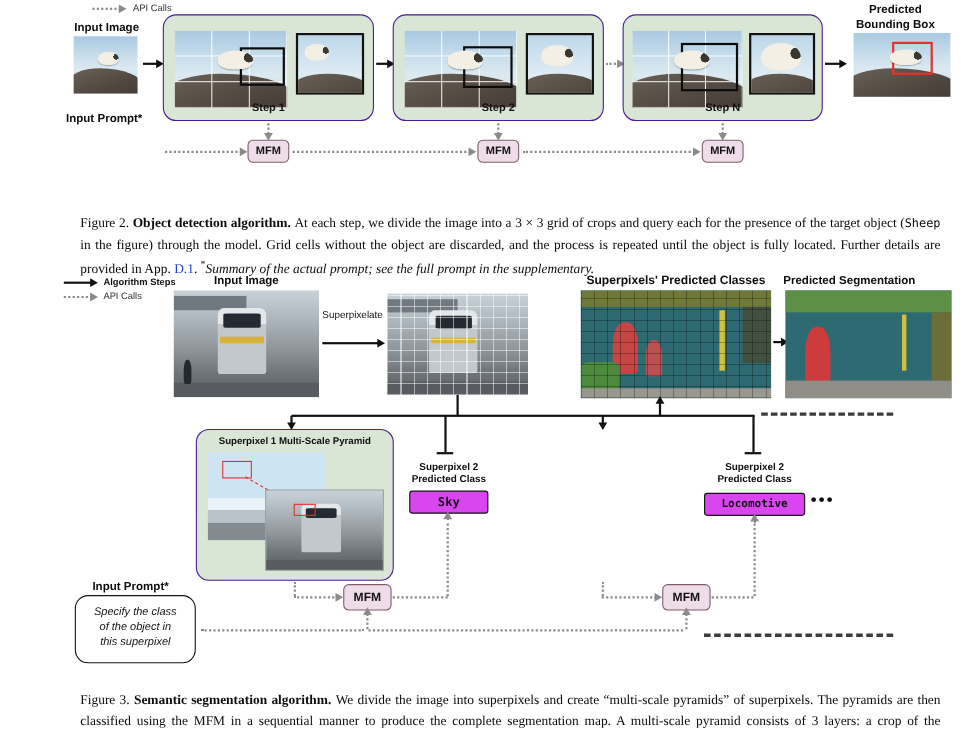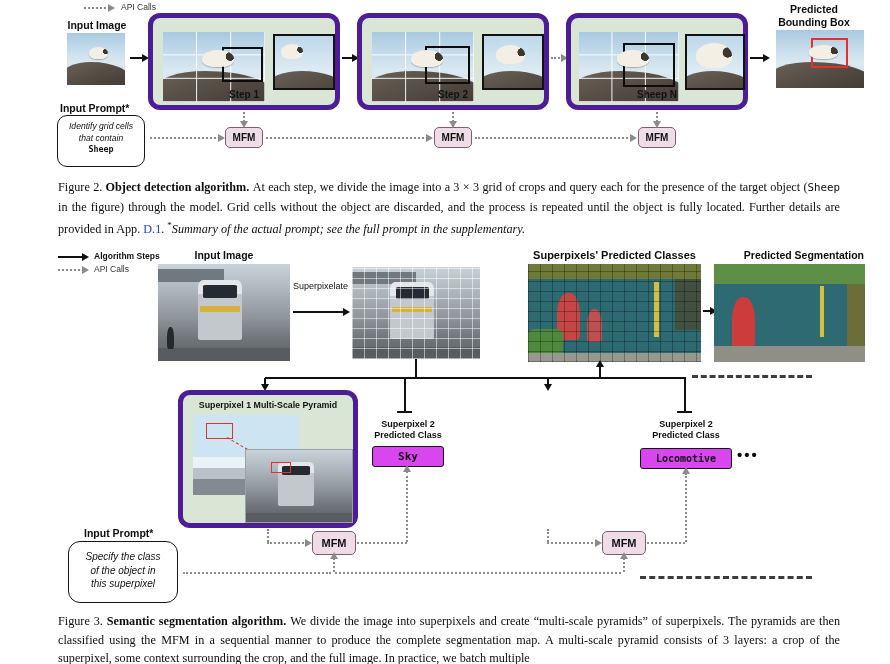--- a/index.html
+++ b/index.html
@@ -35,21 +35,21 @@
                                  repeating-linear-gradient(90deg, rgba(255,255,255,.5) 0 1px, transparent 1px 12px); }
   .mesh-dark  { background-image:repeating-linear-gradient(0deg, rgba(0,0,0,.28) 0 1px, transparent 1px 10px),
                                  repeating-linear-gradient(90deg, rgba(0,0,0,.28) 0 1px, transparent 1px 12px); }
 
   .sel { position:absolute; border:2px solid #0c0c0c; }
   .red-rect { position:absolute; border:2px solid #e8302a; }
   .red-rect-thin { position:absolute; border:1.4px solid #e8302a; }
   .red-dash-line { position:absolute; border-top:1.4px dashed #e03030; transform-origin:left center; }
 
   
-  .gbox { position:absolute; background:#d9e5d5; border:5px solid #4c1d95; border-radius:12px; }
+  .gbox { position:absolute; background:#d9e5d5; border:1px solid #4c1d95; border-radius:12px; }
   .step-label { position:absolute; left:0; right:0; bottom:5px; text-align:center; font-weight:700; font-size:10px; }
   .gtitle { position:absolute; left:0; right:0; top:5px; text-align:center; font-weight:700; font-size:8.8px; }
   .mfm { position:absolute; background:#eedde6; border:1.3px solid #7e5d6e; border-radius:5px;
          display:flex; align-items:center; justify-content:center; font-weight:700; }
   .prompt { position:absolute; background:#fff; border:1.6px solid #141414; border-radius:10px;
             text-align:center; font-style:italic; }
   .pbold { font-weight:700; font-style:normal; font-family:"DejaVu Sans Mono", monospace; }
   .class-box { position:absolute; background:#d946ef; border:1.7px solid #121212; border-radius:3px;
                display:flex; align-items:center; justify-content:center;
                font-family:"DejaVu Sans Mono", monospace; font-weight:700; }
@@ -68,21 +68,21 @@
   .arr-u::before { content:""; position:absolute; top:-6px; left:-5px; width:0; height:0;
     border-bottom:7px solid currentColor; border-left:4px solid transparent; border-right:4px solid transparent; }
   .tbar { position:absolute; height:2.2px; background:#101010; }
 
   
   .train-scene { background:linear-gradient(180deg,#c8d2d8 0%,#aab3b9 30%,#8e959b 55%,#6f7478 78%,#5c6064 100%); }
   .sky-crop { background:linear-gradient(180deg,#cde5f2 0 52%,#e9f2f6 52% 66%,#b9c2c8 66% 80%,#838a90 80%); }
   .loco-crop { background:linear-gradient(180deg,#c6ced4 0 18%,#e4e8ea 18% 30%,#262d34 30% 48%,#d8b23c 48% 58%,#c8cdd1 58% 84%,#43484e 84%); }
 
   
-  .caption { position:absolute; margin:0; font-family:"Liberation Serif", serif; font-size:12.2px;
+  .caption { position:absolute; margin:15px; font-family:"Liberation Serif", serif; font-size:12.2px;
              line-height:18.6px; color:#0c0c0c; text-align:justify; }
   .caption .bold { font-weight:700; }
   .caption .mono { font-family:"DejaVu Sans Mono", monospace; font-size:10.8px; }
   .caption .link { color:#2145c9; text-decoration:none; cursor:pointer; }
   .caption .it { font-style:italic; }
   .caption sup { font-size:9px; }
 </style>
 </head>
 <body>
 
@@ -118,38 +118,33 @@
       <div class="step-label">Step 2</div>
     </div>
     <div class="ln dh arr-r" style="left:551px;top:57px;width:12px;"></div>
 
     <div class="gbox" style="left:566px;top:13px;width:182px;height:97px;">
       <div class="img sheep-scene" style="left:8px;top:14px;width:100px;height:70px;">
         <div class="grid3"></div>
         <div class="sel" style="left:44%;top:16%;width:52%;height:62%;"></div>
       </div>
       <div class="img sheep-crop crop-c" style="left:114px;top:16px;width:60px;height:56px;border:2px solid #121212;"></div>
-      <div class="step-label">Sheep N</div>
+      <div class="step-label">Step N</div>
     </div>
     <div class="ln shl arr-r" style="left:750px;top:57px;width:15px;"></div>
 
     <div class="lbl" style="left:758px;top:3px;width:112px;text-align:center;font-size:10.5px;line-height:1.2;">
       <span class="pline">Predicted</span>
       <span class="pline">Bounding Box</span>
     </div>
     <div class="img sheep-scene" style="left:776px;top:30px;width:88px;height:58px;">
       <div class="red-rect" style="left:40%;top:14%;width:42%;height:52%;"></div>
     </div>
 
     <div class="lbl" style="left:60px;top:102px;font-size:10.5px;">Input Prompt*</div>
-    <div class="prompt" style="left:57px;top:115px;width:88px;height:52px;font-size:8.6px;line-height:1.35;padding-top:5px;">
-      <span class="pline">Identify grid cells</span>
-      <span class="pline">that contain</span>
-      <span class="pline pbold" style="font-size:8.4px;">Sheep</span>
-    </div>
 
     <div class="mfm" style="left:225px;top:127px;width:38px;height:21px;font-size:10px;">MFM</div>
     <div class="mfm" style="left:434px;top:127px;width:38px;height:21px;font-size:10px;">MFM</div>
     <div class="mfm" style="left:638px;top:127px;width:38px;height:21px;font-size:10px;">MFM</div>
 
     <div class="ln dh arr-r" style="left:150px;top:137px;width:70px;"></div>
     <div class="ln dh arr-r" style="left:266px;top:137px;width:162px;"></div>
     <div class="ln dh arr-r" style="left:475px;top:137px;width:157px;"></div>
     <div class="ln dv arr-d" style="left:243px;top:112px;height:10px;"></div>
     <div class="ln dv arr-d" style="left:452px;top:112px;height:10px;"></div>
@@ -195,21 +190,21 @@
       <div class="abs" style="right:0;top:15%;width:15%;height:52%;background:#41503f;"></div>
       <div class="abs" style="left:17%;top:30%;width:13%;height:48%;background:#c64545;border-radius:45% 45% 12% 12%;"></div>
       <div class="abs" style="left:34%;top:46%;width:9%;height:34%;background:#bd5050;border-radius:45% 45% 12% 12%;"></div>
       <div class="abs" style="left:0;bottom:6%;width:20%;height:28%;background:#4d8a3d;border-radius:20%;"></div>
       <div class="abs" style="left:0;bottom:0;width:100%;height:9%;background:#98988f;"></div>
       <div class="abs" style="right:24%;top:18%;width:3%;height:56%;background:#d2bf3e;"></div>
       <div class="abs mesh-dark" style="inset:0;"></div>
     </div>
     <div class="ln shl arr-r" style="left:703px;top:310px;width:9px;"></div>
 
-    <div class="lbl" style="left:712px;top:249px;width:152px;text-align:right;font-size:10.5px;">Predicted Segmentation</div>
+    <div class="lbl" style="left:712px;top:249px;width:152px;text-align:left;font-size:10.5px;">Predicted Segmentation</div>
     <div class="img" style="left:714px;top:264px;width:151px;height:98px;background:#2d6a72;">
       <div class="abs" style="left:0;top:0;width:100%;height:20%;background:#5e8f46;"></div>
       <div class="abs" style="right:0;top:20%;width:12%;height:64%;background:#6d6d3a;"></div>
       <div class="abs" style="left:12%;top:34%;width:15%;height:52%;background:#cc3c3c;border-radius:45% 45% 10% 10%;"></div>
       <div class="abs" style="left:0;bottom:0;width:100%;height:16%;background:#8f8f88;"></div>
       <div class="abs" style="right:27%;top:22%;width:3%;height:52%;background:#d2bf3e;"></div>
     </div>
 
     <div class="ln svl" style="left:415px;top:359px;height:19px;"></div>
     <div class="ln shl" style="left:265px;top:377px;width:421px;"></div>

